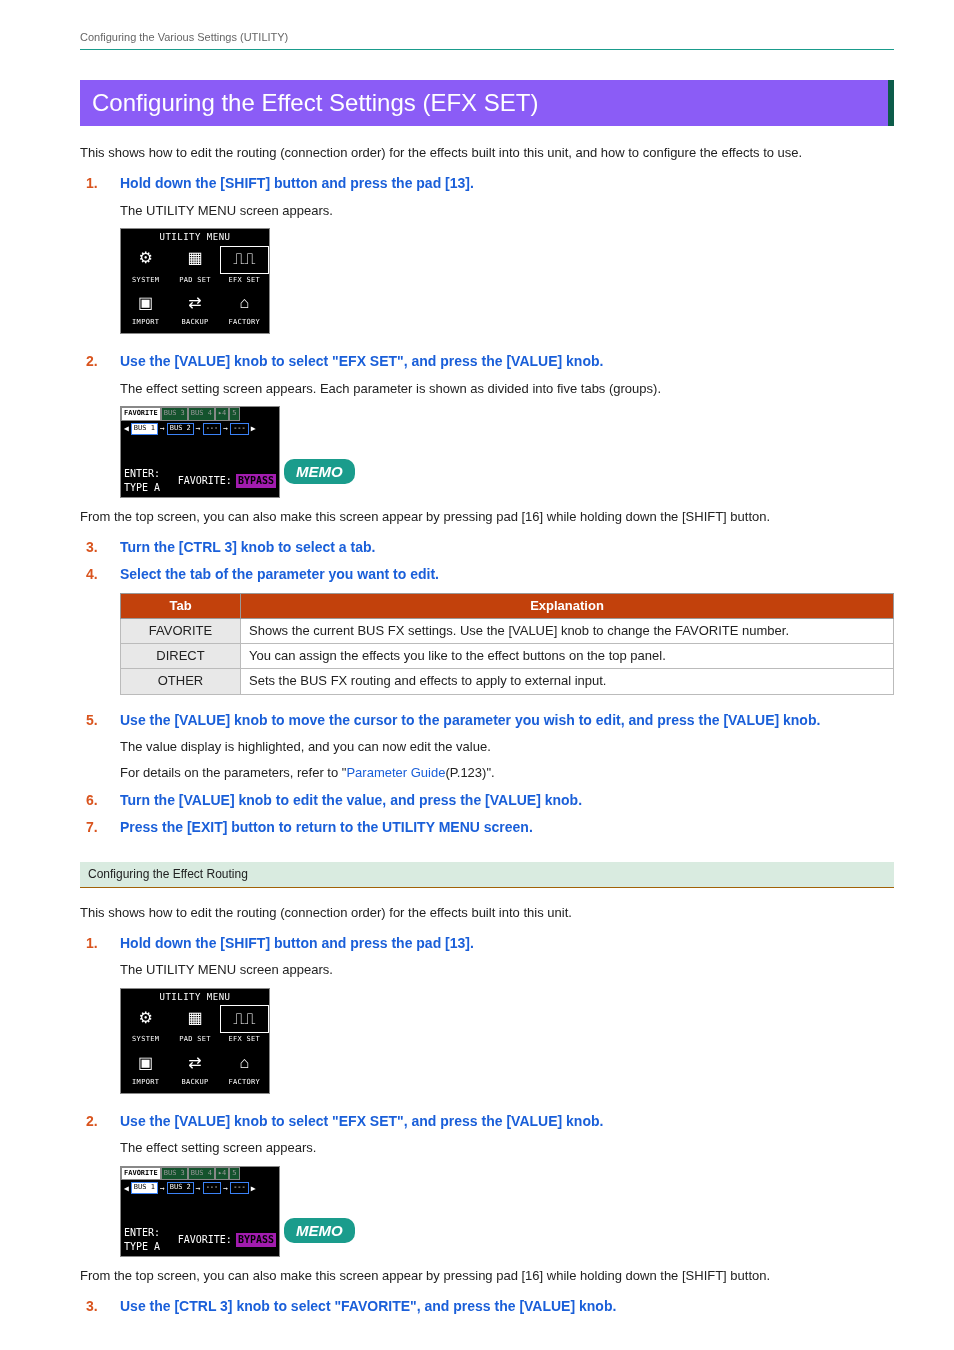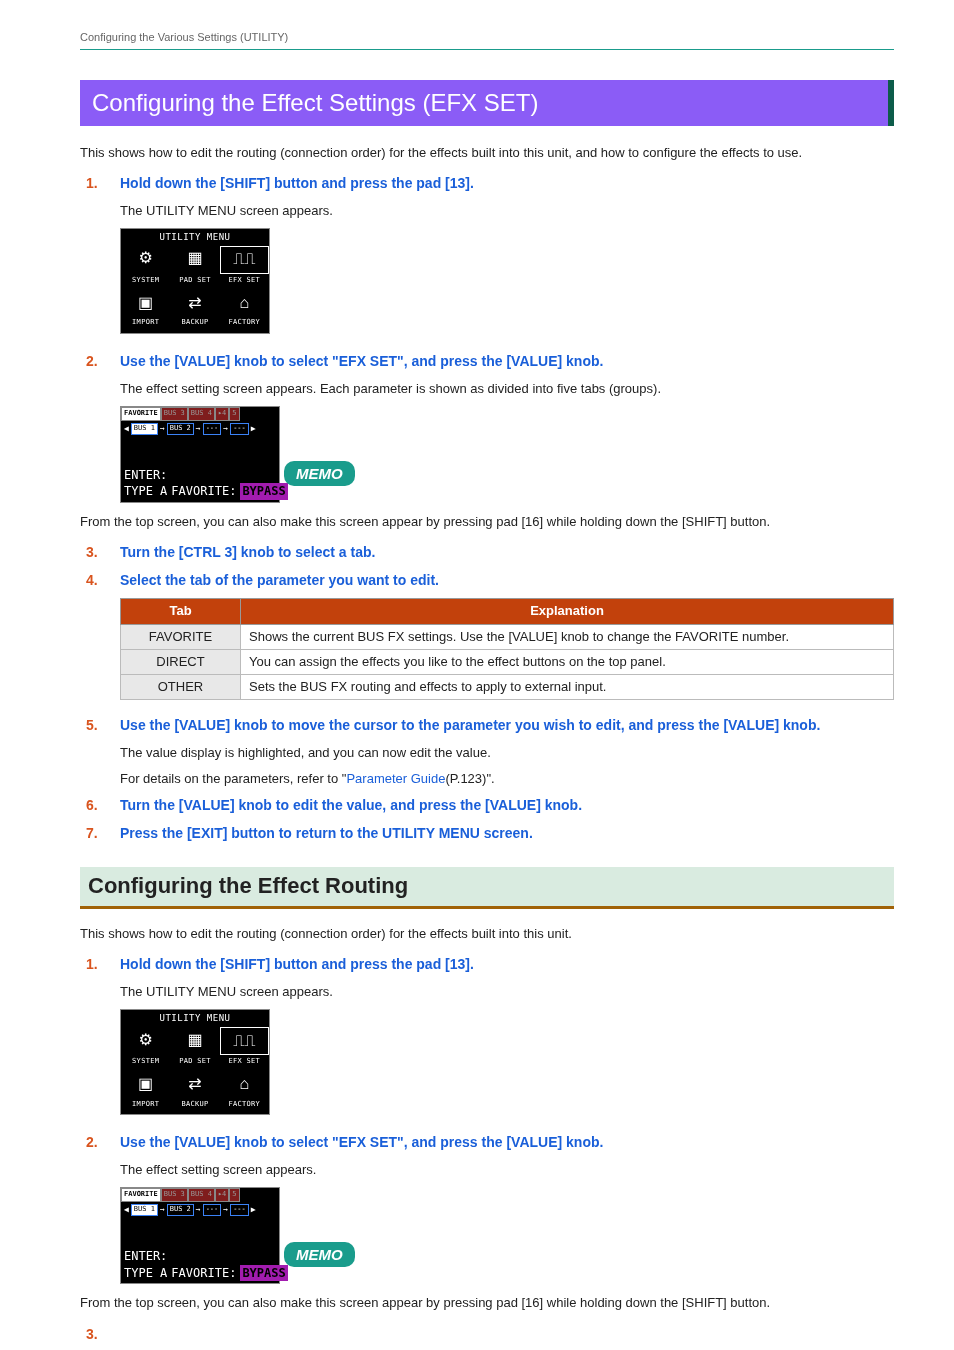--- a/index.html
+++ b/index.html
@@ -87,47 +87,47 @@
     padding: 3px 8px;
     border: 1px solid #bbb;
   }
   .param-table td:first-child {
     background: #e8e8e8;
     text-align: center;
   }
   .link { color: #1a5fd9; }
   .sub-heading {
     background: #d9ebe0;
-    border-bottom: 3px solid #a16207;
-    font-size: 22px;
-    font-weight: 700;
+    border-bottom: 1px solid #a16207;
+    font-size: 12px;
+    font-weight: 400;
     color: #222;
     padding: 4px 8px;
     margin: 24px 0 16px 0;
   }
 
   
   .shot-utility { width: 150px; }
   .shot-utility .title-bar { color:#fff; font-family: monospace; font-size:9px; padding:2px 4px; letter-spacing:0.5px;text-align:center;}
   .shot-utility .row { display:flex; }
   .shot-utility .cell { width:50px; text-align:center; padding:2px 0;}
   .shot-utility .cell.sel { border:1px solid #fff; }
   .shot-utility .icon-box { color:#fff; font-size:16px; height:22px; display:flex; align-items:center; justify-content:center;}
   .shot-utility .label { color:#fff; font-family: monospace; font-size:7px; padding-bottom:3px; letter-spacing:0.3px;}
 
   .shot-efx { width: 160px; font-family: monospace; color:#fff; }
   .shot-efx .tabrow { display:flex; font-size:7px; background:#000; }
-  .shot-efx .tab { border:1px solid #888; padding:1px 2px; background:#7f1d1d; color:#999; flex-shrink:0;}
+  .shot-efx .tab { border:1px solid #888; padding:1px 2px; background:#14532d; color:#999; flex-shrink:0;}
   .shot-efx .tab.active { background:#fff; color:#000; font-weight:bold;}
   .shot-efx .busrow { display:flex; align-items:center; padding:2px 3px; gap:2px; font-size:7px;}
   .shot-efx .bus { border:1px solid #3b82f6; padding:0 2px; }
   .shot-efx .bus.on { background:#fff; color:#000; }
   .shot-efx .arrow { color:#fff; font-size:8px;}
   .shot-efx .center { height:28px; }
-  .shot-efx .footer { font-size:12px; padding:2px 3px; display:flex; gap:4px; align-items:flex-end;}
+  .shot-efx .footer { font-size:10px; padding:2px 3px; display:flex; gap:4px; align-items:center;}
   .shot-efx .footer .badge { background:#a21caf; color:#000; padding:0 2px; font-weight:bold;}
 </style>
 </head>
 <body>
 
 
 
 <div class="header-path">Configuring the Various Settings (UTILITY)</div>
 
 <h1 class="main-heading">Configuring the Effect Settings (EFX SET)</h1>
@@ -365,18 +365,19 @@
     <span>FAVORITE:</span>
     <span class="badge">BYPASS</span>
   </div>
 </div>
 
 <div class="memo-badge">MEMO</div>
 <p class="memo-text">From the top screen, you can also make this screen appear by pressing pad [16] while holding down the [SHIFT] button.</p>
 
 <div class="step">
   <span class="step-num">3.</span>
+  <span class="step-text">Use the [CTRL 3] knob to select "FAVORITE", and press the [VALUE] knob.</span>
 </div>
 
 
 
 
 
 
 </body></html>

